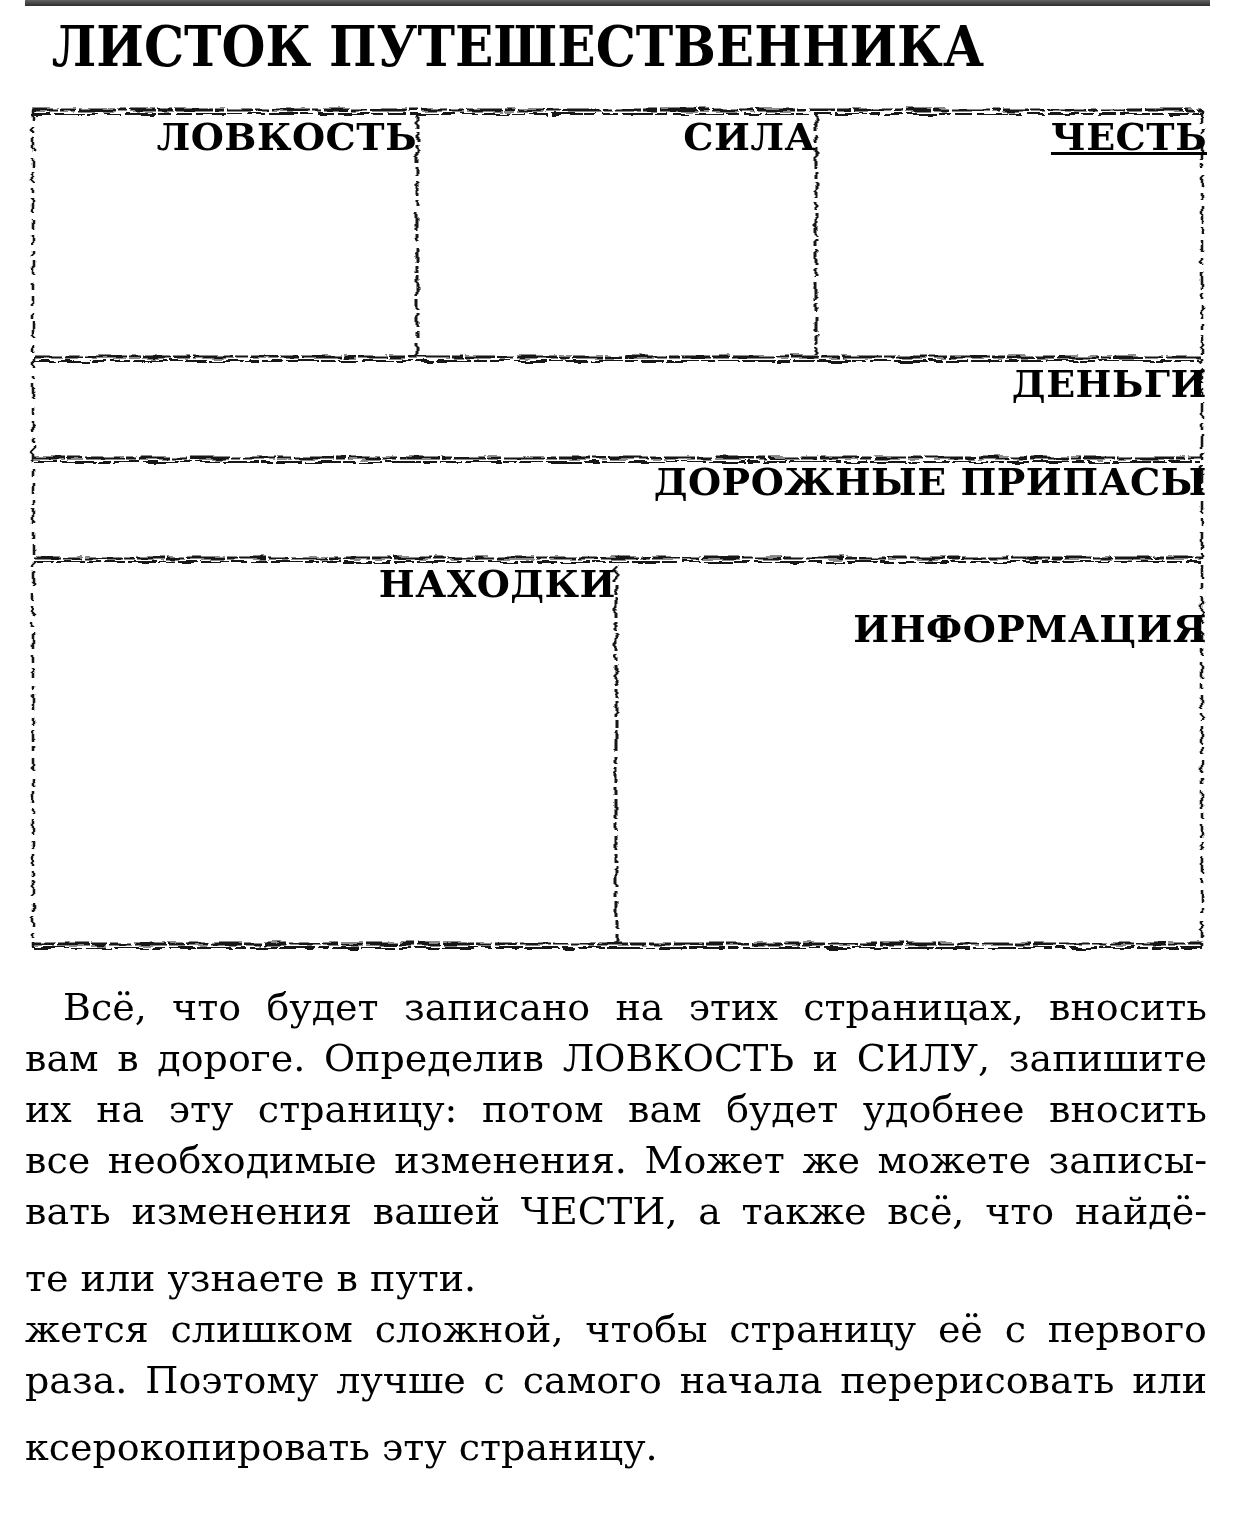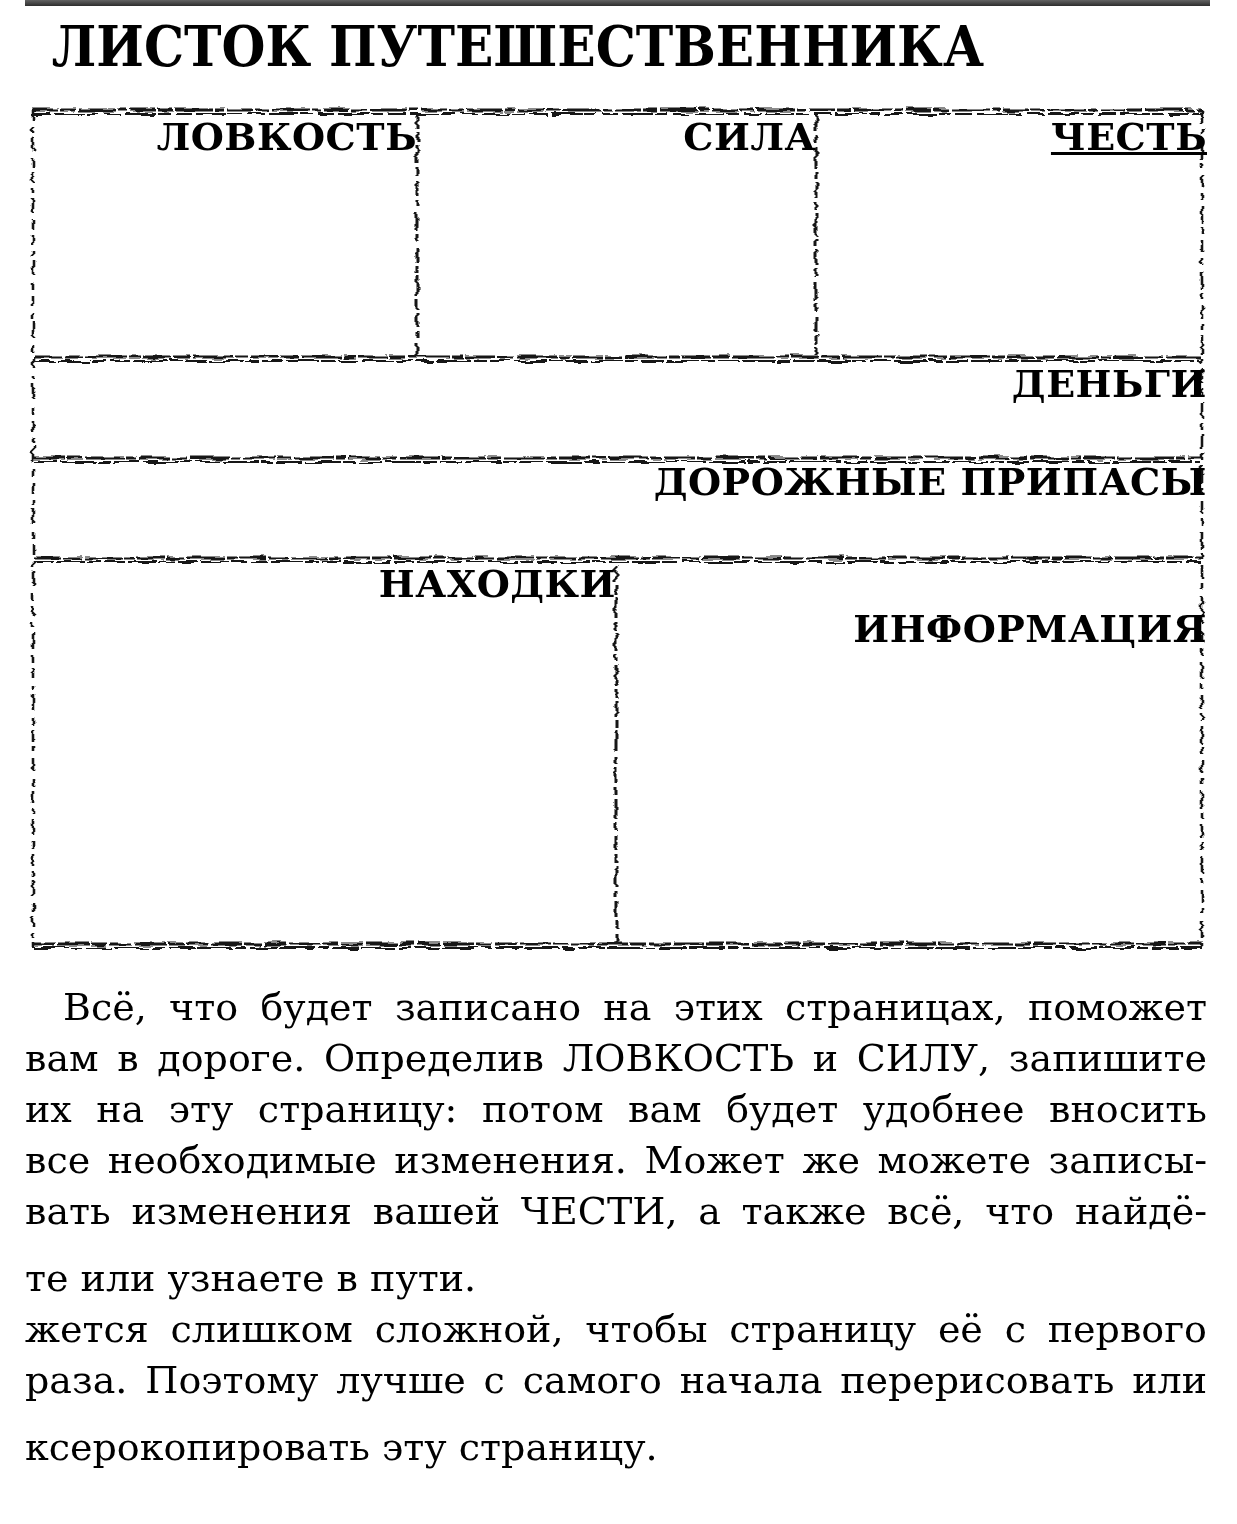--- a/index.html
+++ b/index.html
@@ -141,21 +141,21 @@
     <div class="area area-dex"></div>
     <div class="area area-str"></div>
     <div class="area area-hon"></div>
     <div class="area area-money"></div>
     <div class="area area-prov"></div>
     <div class="area area-find"></div>
     <div class="area area-info"></div>
   </div>
 
   <div class="bodytext">
-    <div class="line indent">Всё, что будет записано на этих страницах, поможет</div>
+    <div class="line indent">Всё, что будет записано на этих страницах, вносить</div>
     <div class="line">вам в дороге. Определив ЛОВКОСТЬ и СИЛУ, запишите</div>
     <div class="line">их на эту страницу: потом вам будет удобнее вносить</div>
     <div class="line">все необходимые изменения. Может же можете записы-</div>
     <div class="line">вать изменения вашей ЧЕСТИ, а также всё, что найдё-</div>
     <div class="line parend">те или узнаете в пути.</div>
     <div class="line">жется слишком сложной, чтобы страницу её с первого</div>
     <div class="line">раза. Поэтому лучше с самого начала перерисовать или</div>
     <div class="line parend">ксерокопировать эту страницу.</div>
   </div>
 

